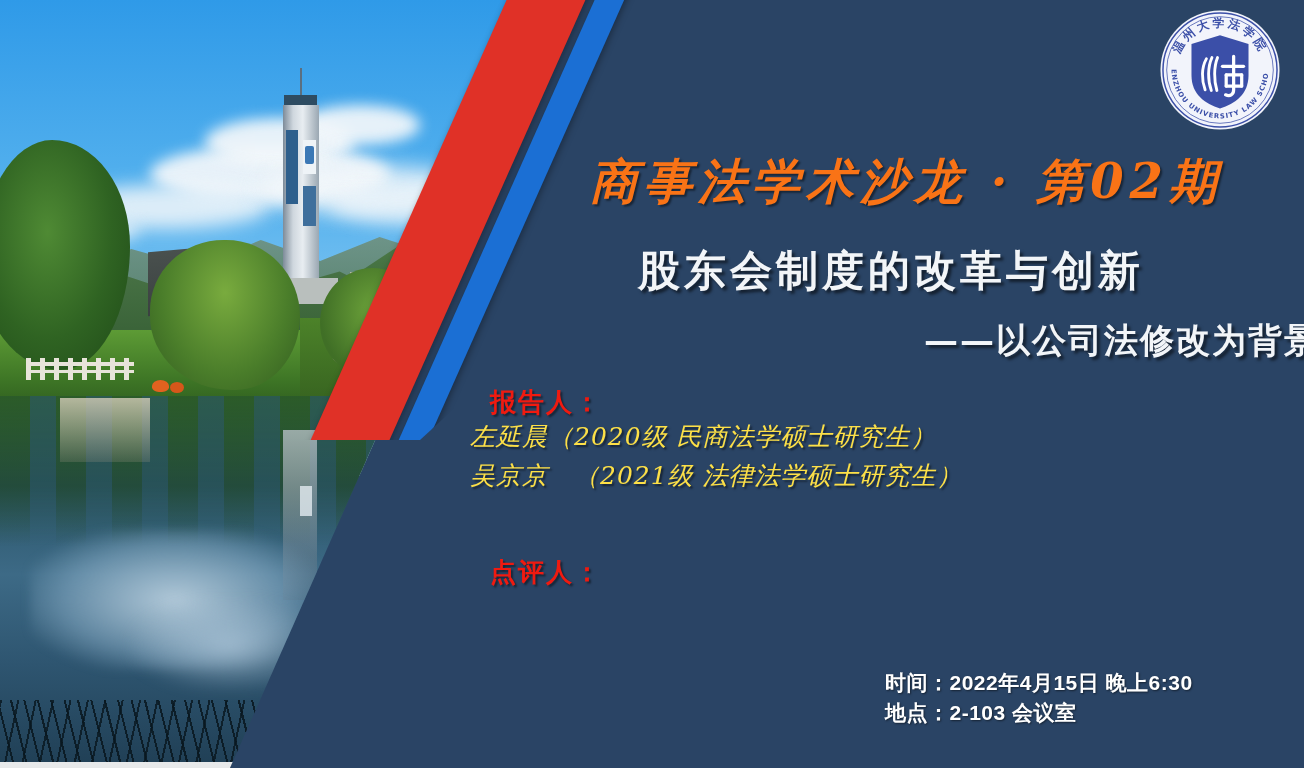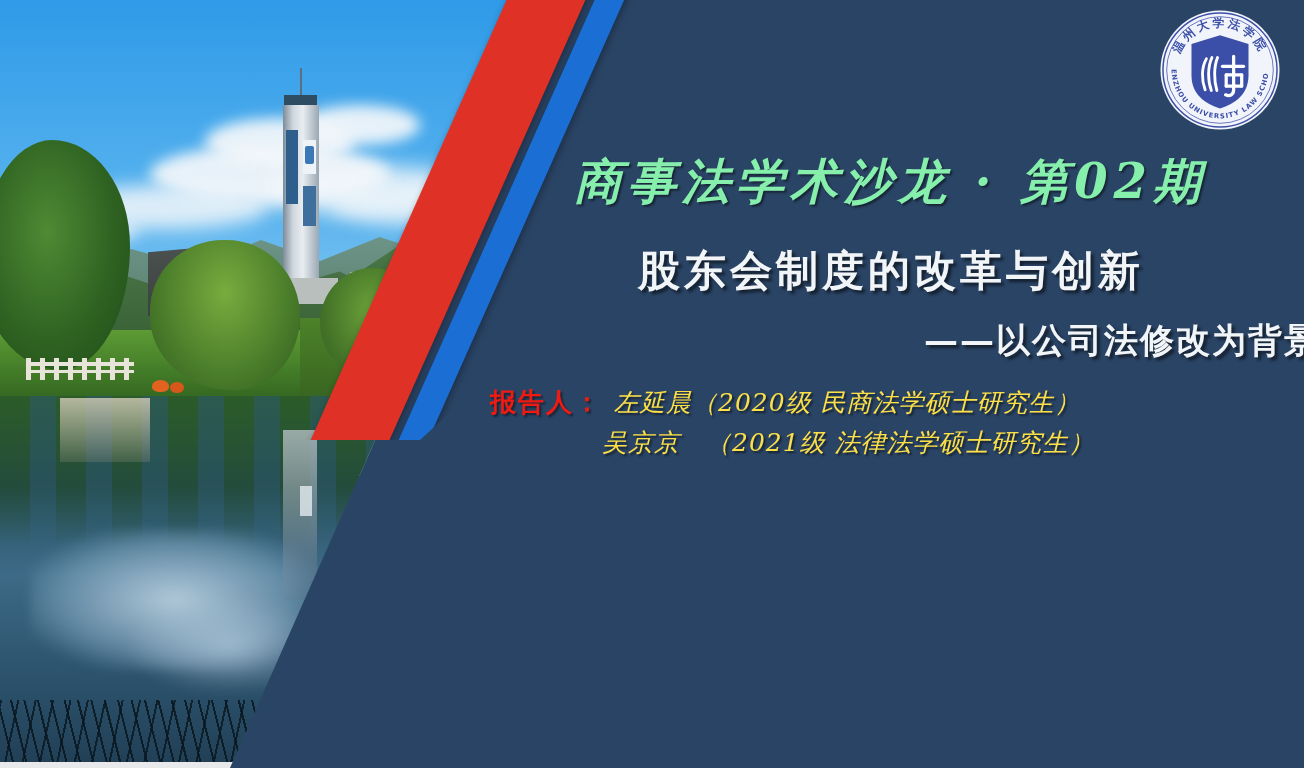--- a/index.html
+++ b/index.html
@@ -130,42 +130,42 @@
     clip-path:polygon(440px 330px, 560px 330px, 300px 768px, 120px 768px);pointer-events:none;}
 
   
   .logo{position:absolute;right:22px;top:8px;width:124px;height:124px;}
   .logo svg{display:block;width:100%;height:100%;}
 
   
   .content{position:absolute;left:470px;top:0;width:834px;height:768px;}
 
   .title-main{
-    position:absolute;left:104px;top:150px;width:700px;
+    position:absolute;left:120px;top:150px;width:700px;
     font-family:"DejaVu Serif","Liberation Serif",serif;
     font-weight:700;font-style:italic;
-    font-size:48px;letter-spacing:6px;color:#86efac;
+    font-size:48px;letter-spacing:6px;color:#f97316;
     text-shadow:2px 2px 2px rgba(0,0,0,.45);
     white-space:nowrap;
   }
   .title-sub{
     position:absolute;left:168px;top:243px;width:680px;
     font-family:"DejaVu Serif","Liberation Serif",serif;
     font-weight:700;font-size:42px;letter-spacing:4px;color:#F2F5F8;
     text-shadow:3px 3px 3px rgba(0,0,0,.55);white-space:nowrap;
   }
   .title-sub2{
     position:absolute;left:310px;top:318px;width:540px;
     font-family:"DejaVu Serif","Liberation Serif",serif;
     font-weight:700;font-size:34px;letter-spacing:2px;color:#F2F5F8;
     text-shadow:3px 3px 3px rgba(0,0,0,.55);white-space:nowrap;text-align:right;
   }
 
   .people{position:absolute;left:0;top:385px;width:834px;}
-  .row{display:flex;align-items:baseline;white-space:nowrap;margin-bottom:6px;}
+  .row{display:flex;align-items:baseline;white-space:nowrap;margin-bottom:6px;flex-direction:column;}
   .lbl{
     color:#F01A10;font-weight:700;font-size:26px;letter-spacing:2px;
     font-family:"DejaVu Serif","Liberation Serif",serif;
     text-shadow:2px 2px 2px rgba(0,0,0,.45);
     width:132px;text-align:right;padding-right:12px;flex:0 0 auto;
   }
   .val{
     color:#fde047;font-size:25px;letter-spacing:1px;font-style:italic;
     font-family:"DejaVu Serif","Liberation Serif",serif;
     text-shadow:2px 2px 2px rgba(0,0,0,.5);
@@ -293,20 +293,23 @@
         <span class="val">左延晨（2020级 民商法学硕士研究生）</span>
       </div>
       <div class="row r3">
         <span class="spacer"></span>
         <span class="val">吴京京　（2021级 法律法学硕士研究生）</span>
       </div>
     </div>
 
     <div class="commentators">
       <div class="row">
+        <span class="lbl">点评人：</span>
       </div>
     </div>
 
     <div class="meta">
+      <div>时间：2022年4月15日  晚上6:30</div>
+      <div>地点：2-103 会议室</div>
     </div>
 
   </div>
 </div>
 
 </body></html>

